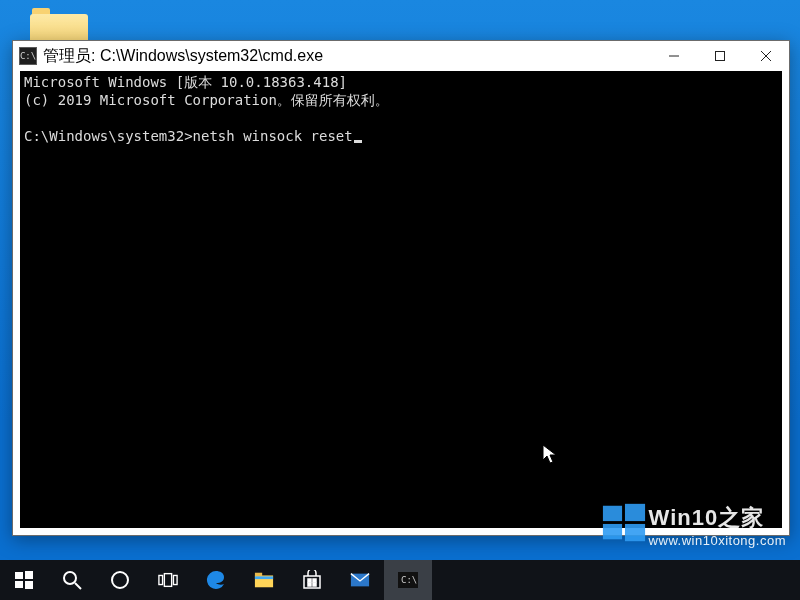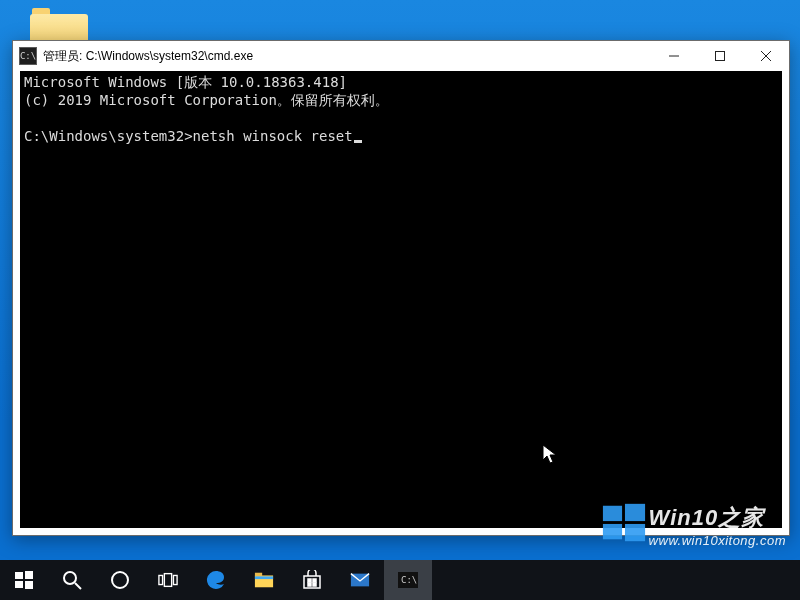--- a/index.html
+++ b/index.html
@@ -6,39 +6,39 @@
   .desktop{position:relative;width:800px;height:600px;background:linear-gradient(180deg,#1a87e0 0%,#0a6fd0 70%);}
   
   .desktop-folder{position:absolute;left:30px;top:8px;width:58px;height:46px;}
   .desktop-folder .tab{position:absolute;left:2px;top:0;width:18px;height:8px;background:#f8d272;border-radius:2px 2px 0 0;}
   .desktop-folder .body{position:absolute;left:0;top:6px;width:58px;height:40px;background:linear-gradient(#fde9a6,#f6cf63);border-radius:3px;}
   
   .window{position:absolute;left:12px;top:40px;width:776px;height:494px;background:#fff;border:1px solid #6b6b6b;box-shadow:0 4px 18px rgba(0,0,0,.35);}
   .titlebar{height:30px;background:#ffffff;display:flex;align-items:center;position:relative;}
   .titlebar .icon{width:16px;height:16px;margin:0 6px 0 6px;background:#1f1f1f;border:1px solid #5a5a5a;display:flex;align-items:center;justify-content:center;}
   .titlebar .icon span{color:#cfcfcf;font:9px/1 monospace;}
-  .titlebar .title{font-size:12px;color:#000;white-space:nowrap;}
+  .titlebar .title{font-size:16px;color:#000;white-space:nowrap;}
   .winbtns{position:absolute;right:0;top:0;height:30px;display:flex;}
   .winbtn{width:46px;height:30px;display:flex;align-items:center;justify-content:center;color:#222;}
   .winbtn svg{width:10px;height:10px;stroke:#222;stroke-width:1;fill:none;}
   .client{position:absolute;left:1px;right:1px;top:30px;bottom:1px;background:#fdba74;border:6px solid #fff;border-top:0;}
   .terminal{width:100%;height:100%;background:#000;color:#dcdcdc;font-family:"NSimSun","SimSun","Consolas",monospace;font-size:14px;line-height:18px;white-space:pre;padding:2px 4px;box-sizing:border-box;overflow:hidden;}
   .cursor{display:inline-block;width:8px;height:3px;background:#dcdcdc;vertical-align:-2px;margin-left:1px;}
   
   .pointer{position:absolute;left:542px;top:444px;width:18px;height:22px;}
   .pointer svg{width:18px;height:22px;}
   
   .taskbar{position:absolute;left:0;bottom:0;width:800px;height:40px;background:#101318;display:flex;align-items:stretch;}
   .tbtn{width:48px;height:40px;display:flex;align-items:center;justify-content:center;}
   .tbtn.active{background:#3a3f46;}
   .tbtn svg{width:20px;height:20px;}
   
   .watermark{position:absolute;right:14px;bottom:50px;display:flex;align-items:center;color:#fff;opacity:.9;}
   .watermark .wlogo svg{width:46px;height:46px;fill:#2f9cf3;}
-  .watermark .wtext{margin-left:2px;text-align:left;font-style:italic;}
+  .watermark .wtext{margin-left:2px;text-align:left;}
   .watermark .line1{font-size:22px;font-weight:600;letter-spacing:1px;}
   .watermark .line2{font-size:13px;letter-spacing:.5px;}
 </style>
 </head>
 <body>
 
 <div class="desktop">
 
   <div class="desktop-folder">
     <div class="tab"></div>

